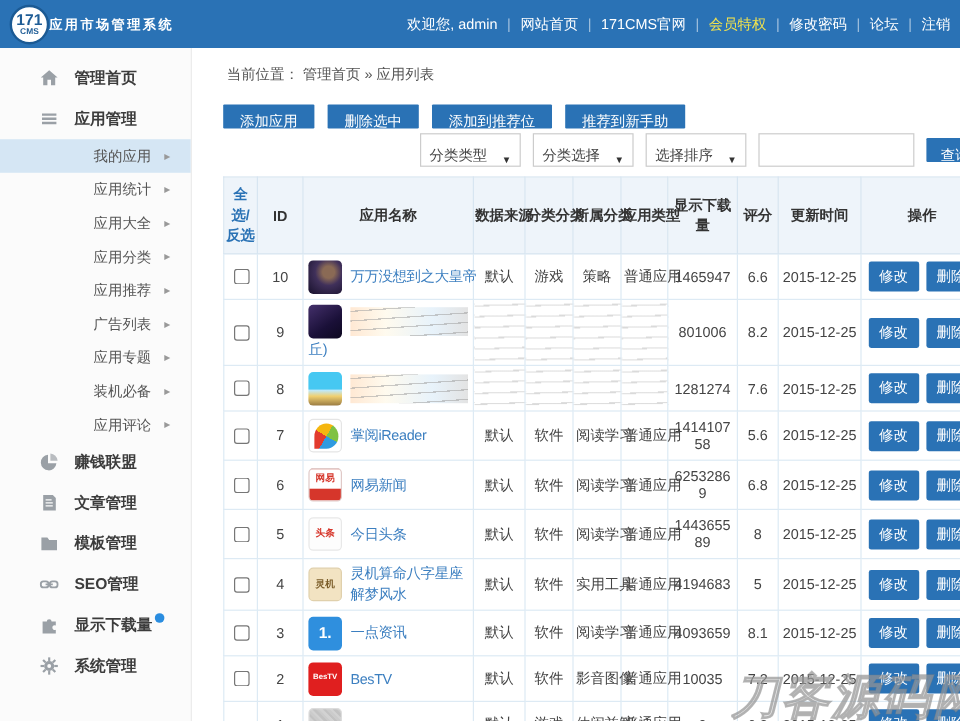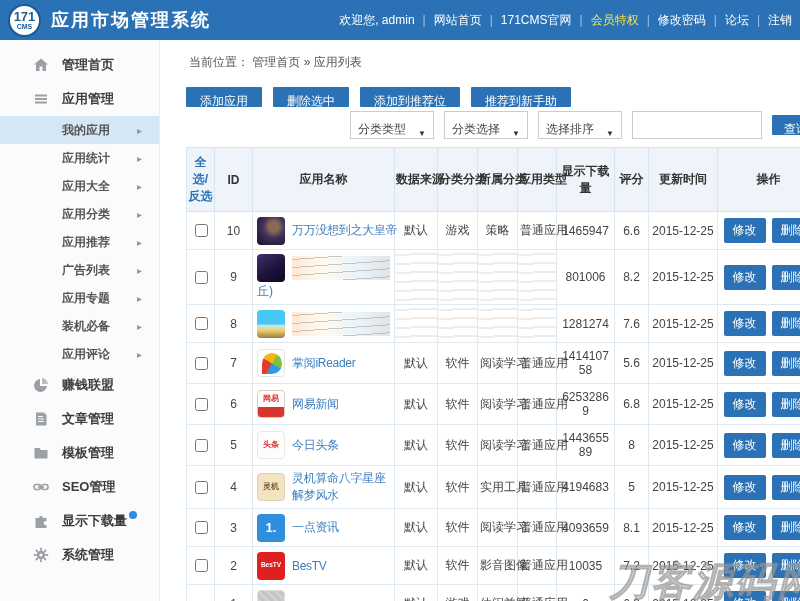--- a/index.html
+++ b/index.html
@@ -7,34 +7,34 @@
   body {
     width:800px; height:601px; overflow:hidden; background:#fff;
     font-family:"Liberation Sans","DejaVu Sans",sans-serif; font-size:12px; color:#444;
   }
   
   .topbar { height:40px; background:#2a72b5; display:flex; align-items:center; color:#fff; }
   .logo { width:33px; height:33px; border-radius:50%; background:#fff; border:2px solid #1b5a94;
           color:#1f5d96; display:flex; flex-direction:column; align-items:center; justify-content:center;
           margin-left:8px; font-weight:bold; line-height:1; flex-shrink:0; }
   .logo .l1 { font-size:13px; } .logo .l2 { font-size:7px; }
-  .title { font-size:18px; font-weight:bold; margin-left:10px; letter-spacing:2px; }
+  .title { font-size:11px; font-weight:bold; letter-spacing:2px; }
   .topnav { margin-left:auto; margin-right:0; display:flex; align-items:center; font-size:12px; }
   .topnav .lnk { color:#fff; cursor:pointer; padding:0 8px; white-space:nowrap; }
   .topnav .lnk.hl { color:#f4e34c; }
   .topnav .sep { color:rgba(255,255,255,.55); }
   
   .main { display:flex; height:561px;gap:20px; }
   .sidebar { width:160px; flex-shrink:0; background:#fbfbfb; border-right:1px solid #ececec;
              padding-top:8px; overflow:hidden; }
   .s-item1 { display:flex; align-items:center; height:34px; padding-left:33px; color:#3c3c3c;
              font-size:13px; font-weight:bold; cursor:pointer; position:relative; }
   .s-item1 .sicon { width:16px; height:16px; margin-right:13px; display:inline-flex; }
-  .s-item2 { display:flex; align-items:center; height:28px; padding-left:62px; color:#555;
-             font-size:12px; cursor:pointer; position:relative;font-weight:bold; }
+  .s-item2 { display:flex; align-items:center; height:28px; padding-left:78px; color:#555;
+             font-size:12px; cursor:pointer; position:relative; }
   .s-item2 .arr { position:absolute; right:17px; color:#999; font-size:10px; }
   .s-item2.sel { background:#d5e6f4; }
   .badge-dot { width:8px; height:8px; border-radius:50%; background:#2a8de0; margin:-12px 0 0 2px; }
   
   .content { flex:1; padding:12px 3px 0 6px; position:relative; background:#fff; }
   .crumb { color:#555; margin:2px 0 16px 3px; }
   .toolbar { display:flex; gap:11px; }
   .btn { background:#2a72b5; color:#fff; font-size:12px; padding:0 14px; height:20px; line-height:28px;
          cursor:pointer; border-radius:1px; white-space:nowrap; }
   .filters { display:flex; justify-content:flex-end; align-items:center; gap:10px; margin-top:4px; }

